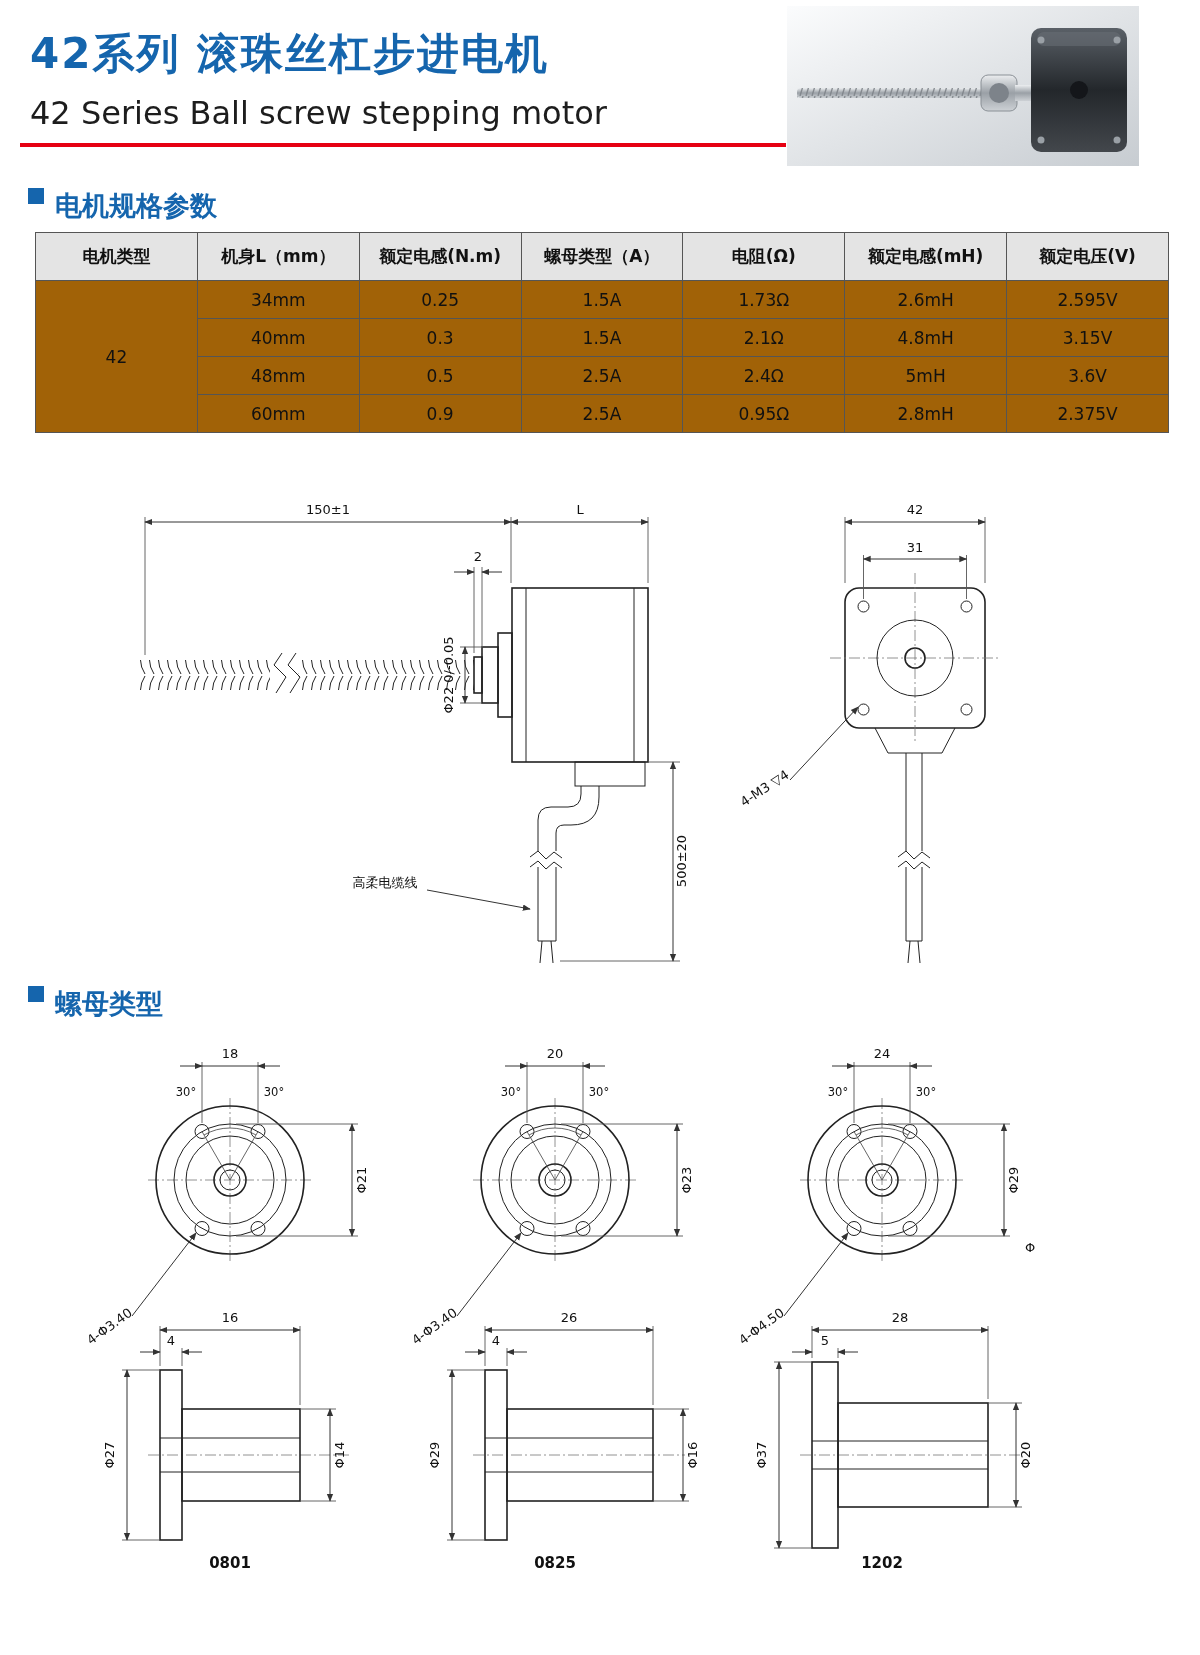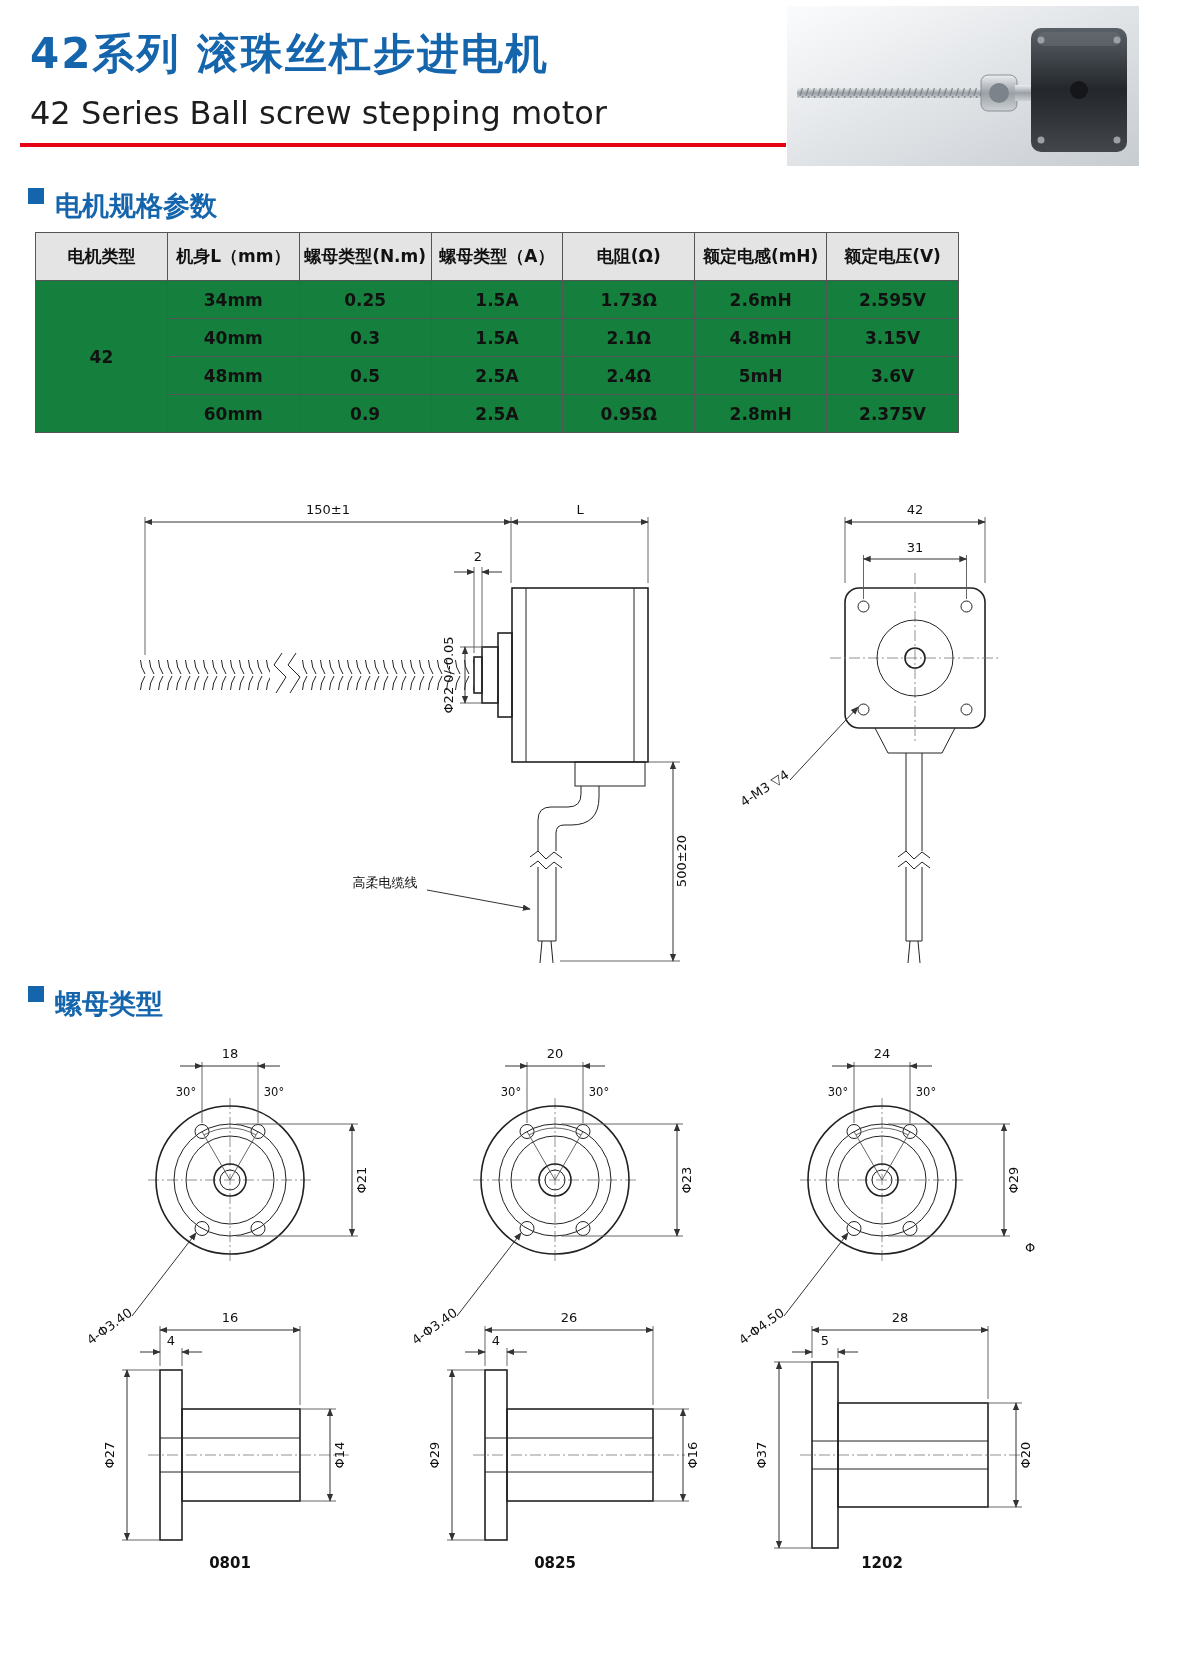--- a/index.html
+++ b/index.html
@@ -7,24 +7,24 @@
   html,body{ background:#fff; }
   body{ width:1200px; font-family:"DejaVu Sans","Liberation Sans",sans-serif; color:#111; }
   .page{ position:relative; width:1200px; height:1655px; overflow:hidden; background:#fff;padding-left:22px; }
   .title-cn{ position:absolute; left:30px; top:26px; font-size:42px; font-weight:bold; color:var(--blue); letter-spacing:2px; }
   .title-en{ position:absolute; left:30px; top:94px; font-size:32px; font-weight:normal; color:#1d1d1d; }
   .red-rule{ position:absolute; left:20px; top:143px; width:766px; height:4px; background:var(--red); }
   .product-photo{ position:absolute; left:787px; top:6px; width:352px; height:160px; }
   .section-head{ position:absolute; left:28px; display:flex; align-items:flex-start; gap:11px; }
   .bullet{ width:16px; height:16px; background:var(--blue); flex:0 0 auto; }
   .sec-title{ font-size:27px; font-weight:bold; color:var(--blue); }
-  .spec-table{ position:absolute; left:35px; top:232px; width:924px; border-collapse:collapse; table-layout:fixed; }
+  .spec-table{ position:absolute; left:35px; top:232px; width:1134px; border-collapse:collapse; table-layout:fixed; }
   .spec-table th,.spec-table td{ border:1px solid #555; text-align:center; font-size:17px; padding:0; color:#111; }
   .spec-table th{ background:#e4e4e4; height:48px; font-weight:bold; }
-  .spec-table td{ height:38px; background:#15803d;font-weight:bold; }
+  .spec-table td{ height:38px; background:#a16207; }
   svg.drawing{ position:absolute; }
   .ol{ stroke:#222; stroke-width:1.6; fill:none; }
   .ol2{ stroke:#222; stroke-width:1; fill:none; }
   .ext{ stroke:#555; stroke-width:0.9; fill:none; }
   .dim{ stroke:#333; stroke-width:1; fill:none; }
   .cl{ stroke:#777; stroke-width:0.8; fill:none; stroke-dasharray:11 3 2 3; }
   .dimtxt{ font-family:"DejaVu Sans",sans-serif; font-size:13px; fill:#111; text-anchor:middle; }
   .dimtxt.sm{ font-size:11.5px; }
   .modeltxt{ font-family:"DejaVu Sans",sans-serif; font-size:15px; font-weight:600; fill:#111; text-anchor:middle; }
 </style>
@@ -86,21 +86,21 @@
   <div class="section-head" style="top:188px">
     <span class="bullet"></span>
     <span class="sec-title">电机规格参数</span>
   </div>
 
   <table class="spec-table">
     <thead>
       <tr>
           <th>电机类型</th>
           <th>机身L（mm）</th>
-          <th>螺母类型(N.m)</th>
+          <th>额定电感(N.m)</th>
           <th>螺母类型（A）</th>
           <th>电阻(Ω)</th>
           <th>额定电感(mH)</th>
           <th>额定电压(V)</th>
         </tr>
     </thead>
     <tbody>
         <tr>
           <td rowspan="4">42</td>
           <td>34mm</td>

